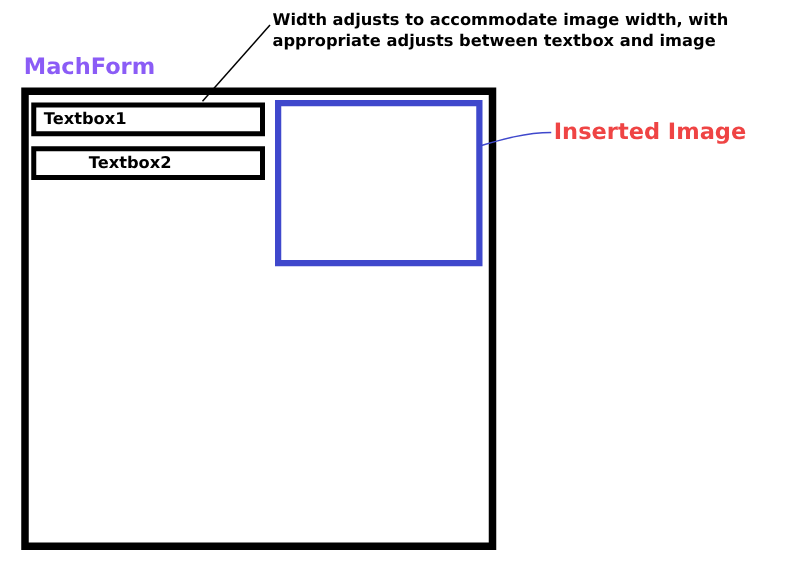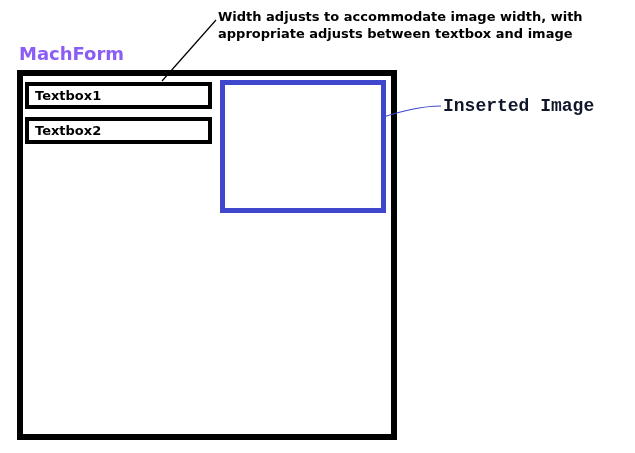--- a/index.html
+++ b/index.html
@@ -43,34 +43,33 @@
     border: 4px solid #000000;
     background: #ffffff;
     display: flex; align-items: center;
   }
   .textbox .tb-label {
     font-size: 13px; font-weight: bold; color: #000000;
     padding-left: 6px;
     white-space: nowrap;
   }
   .tb-1 { left: 2px; top: 6px; }
-  .tb-2 { left: 2px; top: 41px; }
+  .tb-2 { left: 2px; top: 41px; padding-left: 36px; }
   .tb-3 { left: 4px; top: 81px; width: 185px; height: 28px; }
   .image-box {
     position: absolute; left: 197px; top: 4px;
     width: 166px; height: 133px;
     border: 5px solid #3F48CC;
     background: #ffffff;
   }
   .image-label {
     position: absolute; left: 443px; top: 95px;
-    font-size: 18px; font-weight: bold; color: #0f172a;
+    font-size: 18px; font-weight: bold; color: #ef4444;
     line-height: 22px;
     white-space: nowrap;
-    font-family: Liberation Mono, monospace;
   }
 </style>
 </head>
 <body>
 
 <div class="canvas">
 
   <svg class="overlay" viewBox="0 0 635 453" xmlns="http://www.w3.org/2000/svg">
     <line x1="216" y1="20" x2="162" y2="81" stroke="#000000" stroke-width="1.2"></line>
     <path d="M383,117 C400,112 420,106 441,106" fill="none" stroke="#3F48CC" stroke-width="1.2"></path>

